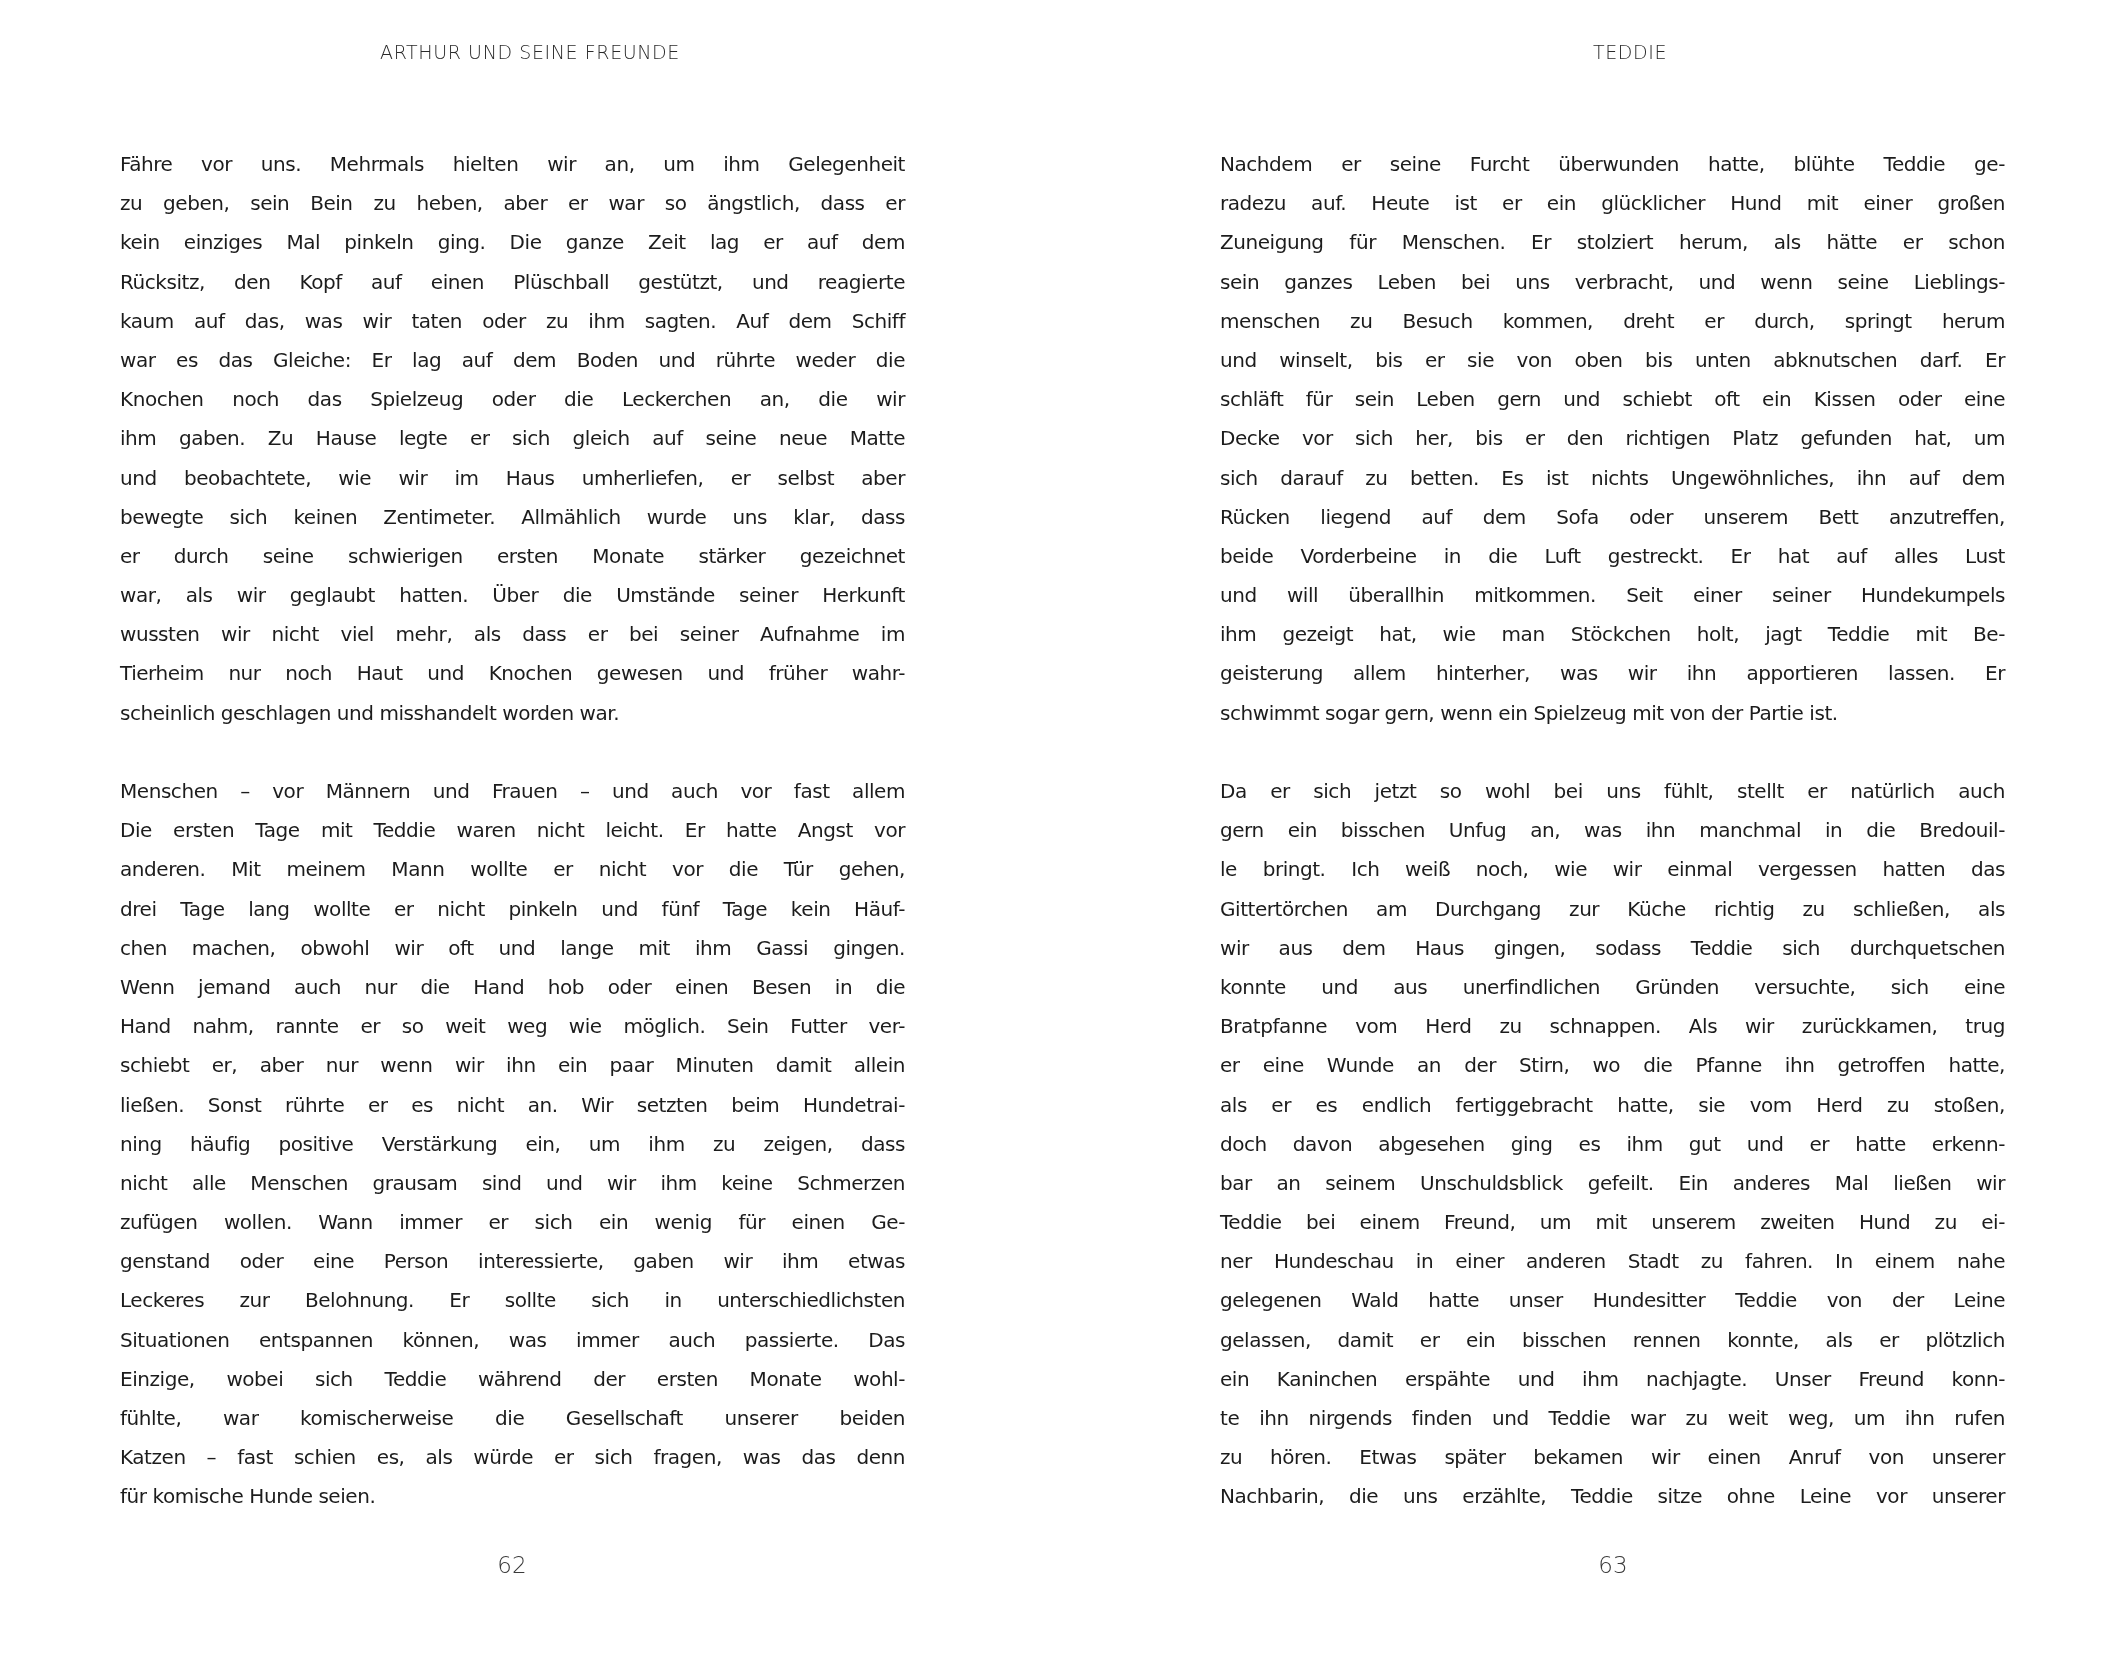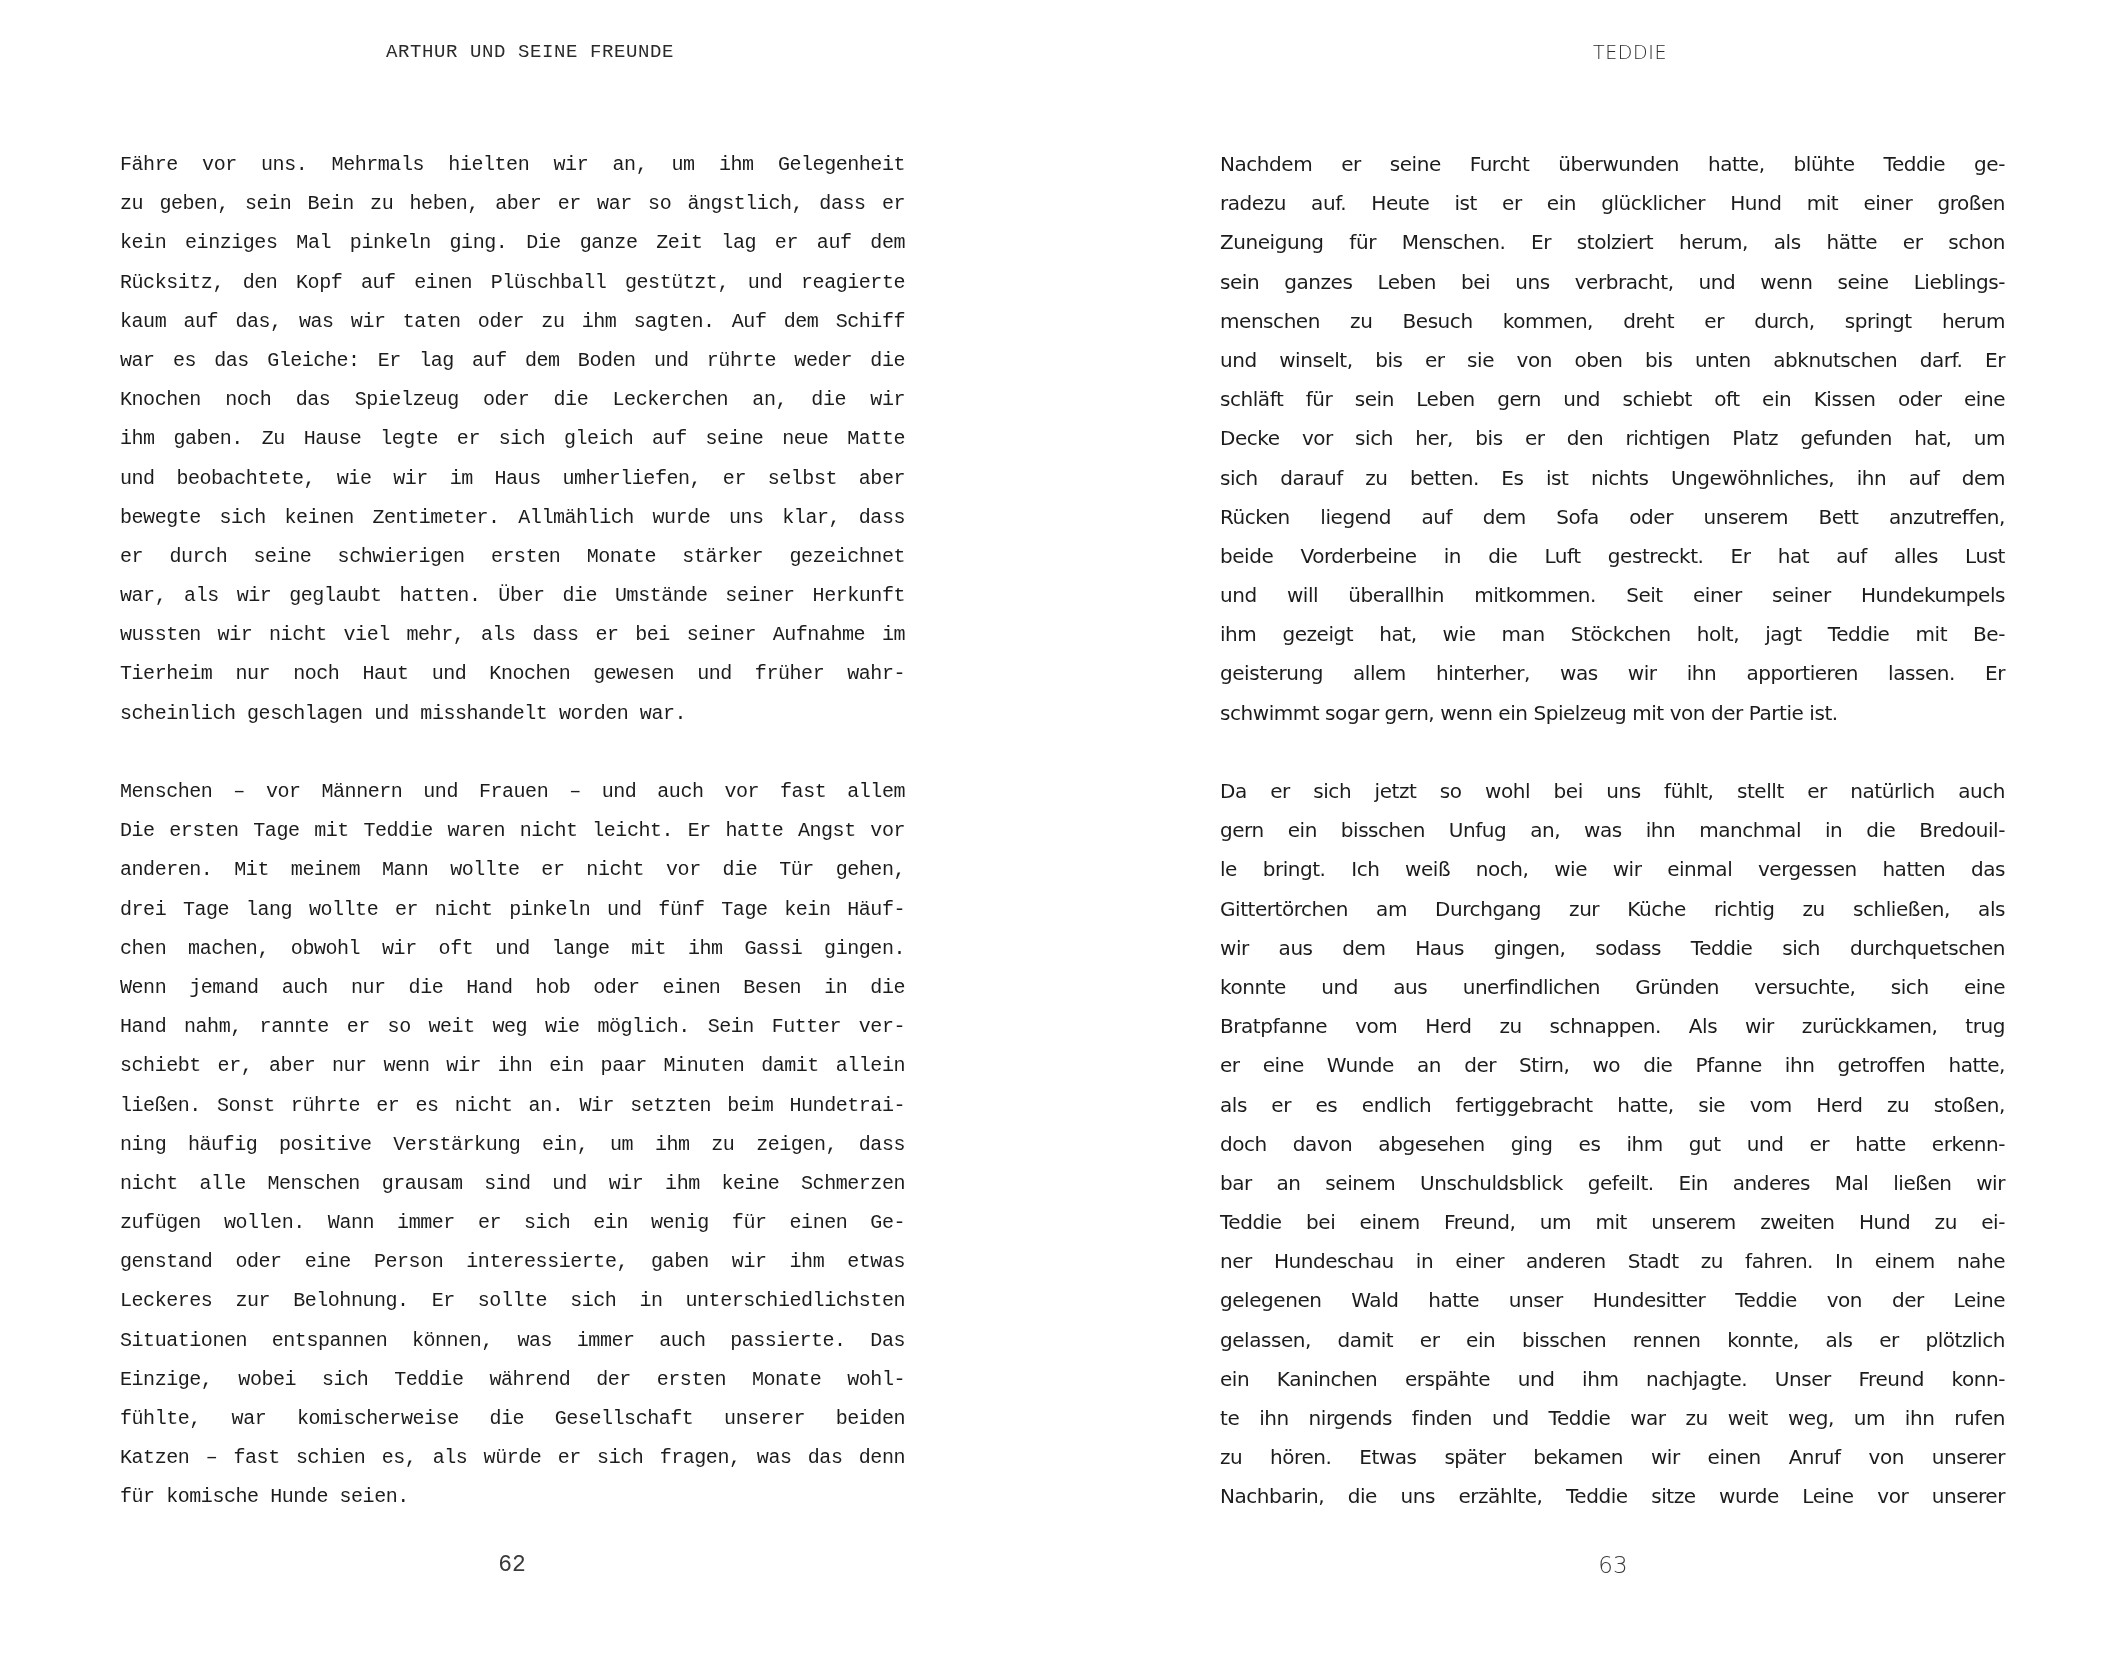--- a/index.html
+++ b/index.html
@@ -13,21 +13,21 @@
       position: relative;
       overflow: hidden;
       font-family: "DejaVu Sans", "Liberation Sans", sans-serif;
       color: #1c1c1c;
     }
     .page {
       position: absolute;
       top: 0;
       height: 1654px;
     }
-    .page-left { left: 0; width: 1063px; font-family: Liberation Mono, monospace; }
+    .page-left { left: 0; width: 1063px; }
     .page-right { left: 1063px; width: 1063px; }
 
     .running-head {
       position: absolute;
       top: 40px;
       font-size: 19px;
       font-weight: 300;
       letter-spacing: 0.6px;
       color: #2a2a2a;
       white-space: nowrap;
@@ -155,17 +155,17 @@
         <span class="line">als er es endlich fertiggebracht hatte, sie vom Herd zu stoßen,</span>
         <span class="line">doch davon abgesehen ging es ihm gut und er hatte erkenn-</span>
         <span class="line">bar an seinem Unschuldsblick gefeilt. Ein anderes Mal ließen wir</span>
         <span class="line">Teddie bei einem Freund, um mit unserem zweiten Hund zu ei-</span>
         <span class="line">ner Hundeschau in einer anderen Stadt zu fahren. In einem nahe</span>
         <span class="line">gelegenen Wald hatte unser Hundesitter Teddie von der Leine</span>
         <span class="line">gelassen, damit er ein bisschen rennen konnte, als er plötzlich</span>
         <span class="line">ein Kaninchen erspähte und ihm nachjagte. Unser Freund konn-</span>
         <span class="line">te ihn nirgends finden und Teddie war zu weit weg, um ihn rufen</span>
         <span class="line">zu hören. Etwas später bekamen wir einen Anruf von unserer</span>
-        <span class="line">Nachbarin, die uns erzählte, Teddie sitze wurde Leine vor unserer</span>
+        <span class="line">Nachbarin, die uns erzählte, Teddie sitze ohne Leine vor unserer</span>
       </div>
     </div>
   <div class="folio">63</div>
 </div>
 
 </body></html>

